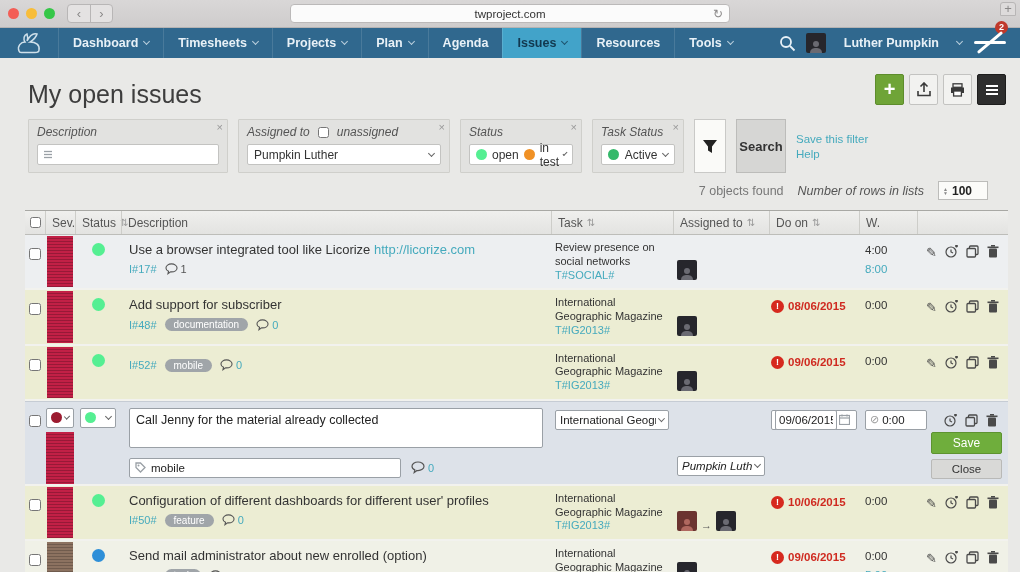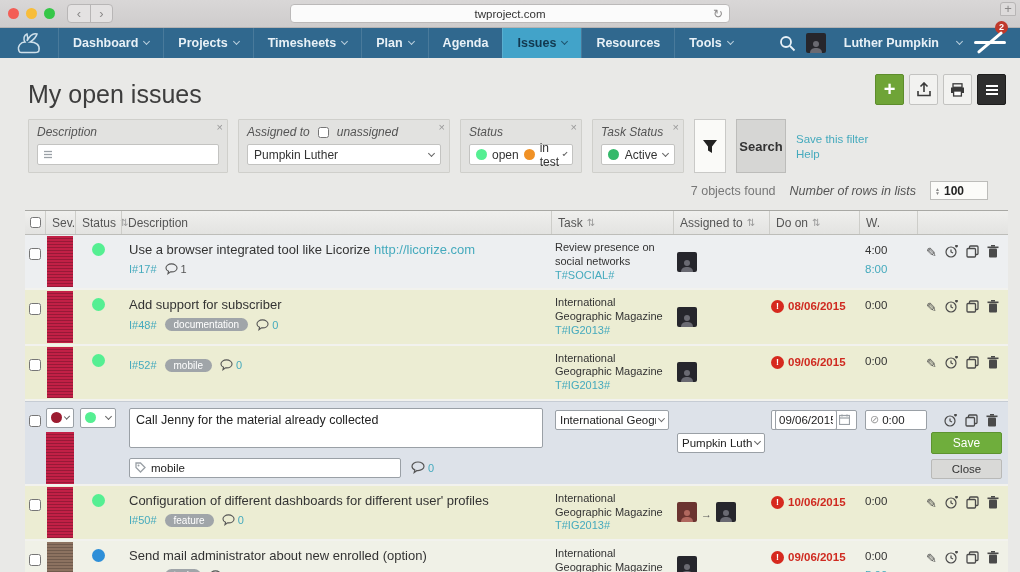--- a/index.html
+++ b/index.html
@@ -51,21 +51,21 @@
   .dot { width:13px; height:13px; border-radius:50%; display:inline-block; flex:0 0 auto; }
   .dot.sm { width:11px; height:11px; }
   .d-green{background:var(--status-green);} .d-orange{background:var(--status-orange);}
   .d-active{background:var(--status-active-green);} .d-blue{background:var(--status-blue);} .d-darkred{background:#9c1b30;}
   .schev { width:5px;height:5px;border-right:1.5px solid #666;border-bottom:1.5px solid #666;display:inline-block;transform:rotate(45deg);margin-top:-2px; }
   .funnel-btn { width:32px; background:#fafaf8; border:1px solid #c9c9c7; display:flex; align-items:center; justify-content:center; }
   .search-btn { width:50px; background:#d6d6d4; border:1px solid #bcbcba; color:#333; font-size:13px; font-weight:bold; display:flex; align-items:center; justify-content:center; cursor:pointer; }
   .flinks { display:flex; flex-direction:column; justify-content:center; gap:3px; font-size:11.5px; color:var(--accent-teal); }
   .resultsline { display:flex; align-items:center; justify-content:flex-end; gap:14px; padding:8px 32px 6px 0; font-size:12.5px; color:#777; }
   .rows-label { font-style:italic; color:#555; }
-  .rows-box { background:#fbfbf9; border:1px solid #bcbcba; width:58px; height:19px; display:flex; align-items:center; font-size:12px; color:#222; font-weight:bold; padding:0 4px; gap:4px; }
+  .rows-box { background:#fbfbf9; border:1px solid #bcbcba; width:50px; height:19px; display:flex; align-items:center; font-size:12px; color:#222; font-weight:bold; padding:0 4px; gap:4px; }
   .spin { display:flex; flex-direction:column; font-size:5px; color:#888; line-height:4px; }
 
   
   .tbl { margin:4px 12px 0 25px; width:983px; border-top:1px solid #a8a8a4; }
   .trow, .thead { display:grid; grid-template-columns:20px 30px 46px 430px 122px 96px 90px 58px 1fr; }
   .thead { background:linear-gradient(#efefed,#e3e3e1); border-bottom:1px solid #bdbdb9; height:24px; font-size:12px; color:#555; }
   .thead > div { display:flex; align-items:center; padding:0 6px; border-left:1px solid #cdcdc9; gap:4px; }
   .thead > div:first-child{ border-left:none; justify-content:center; }
   .sorticon { color:#999; font-size:10px; }
   .trow { min-height:42px; border-bottom:2px solid #f2f2ee; position:relative; }
@@ -78,21 +78,21 @@
   .sev-brown { background:var(--sev-brown); background-image:repeating-linear-gradient(180deg, rgba(0,0,0,0) 0 2px, rgba(0,0,0,.2) 2px 3px); }
   .c-status { display:flex; justify-content:center; padding-top:8px; }
   .c-desc { padding:7px 8px 4px; font-size:13px; color:#333; }
   .c-desc .line2 { display:flex; align-items:center; gap:8px; margin-top:6px; font-size:11px; }
   .issue-id { color:var(--accent-teal); }
   .tagpill { background:#a0a5a9; color:#fff; font-size:10px; padding:1px 9px; border-radius:8px; }
   .cmt { display:flex; align-items:center; gap:3px; color:var(--accent-teal); font-size:11px; }
   .tlink { color:var(--accent-teal); }
   .c-task { padding:6px 4px; font-size:11px; color:#333; line-height:1.25; }
   .taskcode { color:var(--accent-teal); }
-  .c-asg { display:flex; align-items:center; gap:4px; padding:8px 4px; }
+  .c-asg { display:flex; align-items:flex-end; gap:4px; padding:8px 4px;font-style:italic; }
   .asg-arrow { color:#555; font-size:11px; margin-top:4px; }
   .c-due { display:flex; align-items:flex-start; gap:4px; padding:10px 2px; font-size:11.5px; color:var(--due-red); font-weight:bold; }
   .excl { width:13px; height:13px; border-radius:50%; background:#d6291e; color:#fff; font-size:9px; font-weight:bold; text-align:center; line-height:13px; flex:0 0 auto; }
   .c-w { padding:9px 6px; font-size:11.5px; color:#333; }
   .c-w .w2 { color:var(--accent-teal); margin-top:7px; }
   .c-act { display:flex; align-items:flex-start; justify-content:center; gap:8px; padding-top:10px; color:#4a4a4a; }
   .c-act svg, .c-act .pencil { flex:0 0 auto; }
   .pencil { font-size:13px; color:#4a4a4a; }
 
   
@@ -141,25 +141,25 @@
   <div class="logo">
     <svg width="34" height="24" viewBox="0 0 34 24" fill="none" stroke="#cfe0ea" stroke-width="1.5" stroke-linecap="round">
       <path d="M7 20 C5 15 9 11 13 11 C11 8 12 4 15 3 C16 6 16 8 15 10 C18 4 22 2 25 3 C24 7 21 9 18 11 C24 11 28 14 27 19 C27 21 25 21.5 23 21.5 L9 21.5 C8 21.5 7.3 21 7 20 Z"></path>
     </svg>
   </div>
   <div class="nav-item">
       <span>Dashboard</span>
       <i class="chev"></i>
     </div>
   <div class="nav-item">
+      <span>Timesheets</span>
+      <i class="chev"></i>
+    </div>
+  <div class="nav-item">
       <span>Projects</span>
-      <i class="chev"></i>
-    </div>
-  <div class="nav-item">
-      <span>Timesheets</span>
       <i class="chev"></i>
     </div>
   <div class="nav-item">
       <span>Plan</span>
       <i class="chev"></i>
     </div>
   <div class="nav-item">
       <span>Agenda</span>
     </div>
   <div class="nav-item active">

